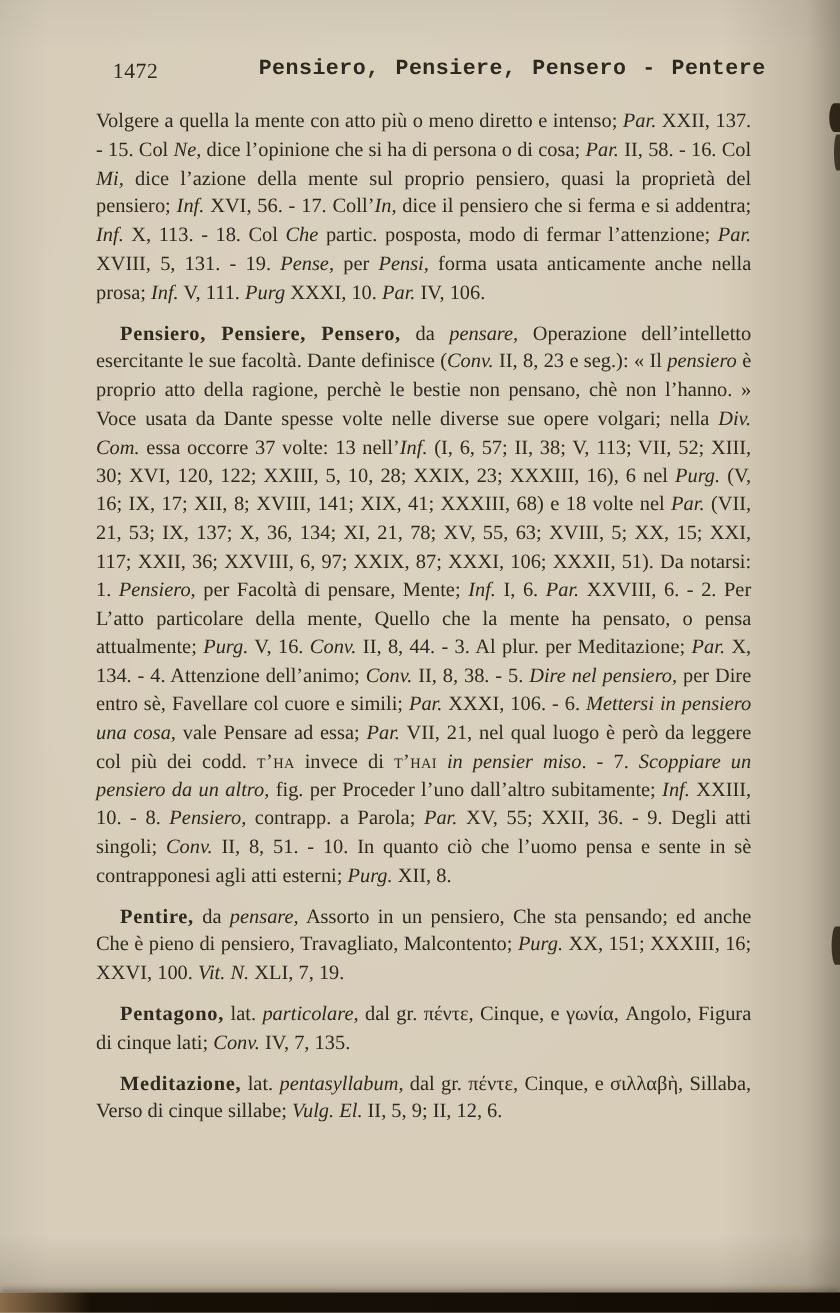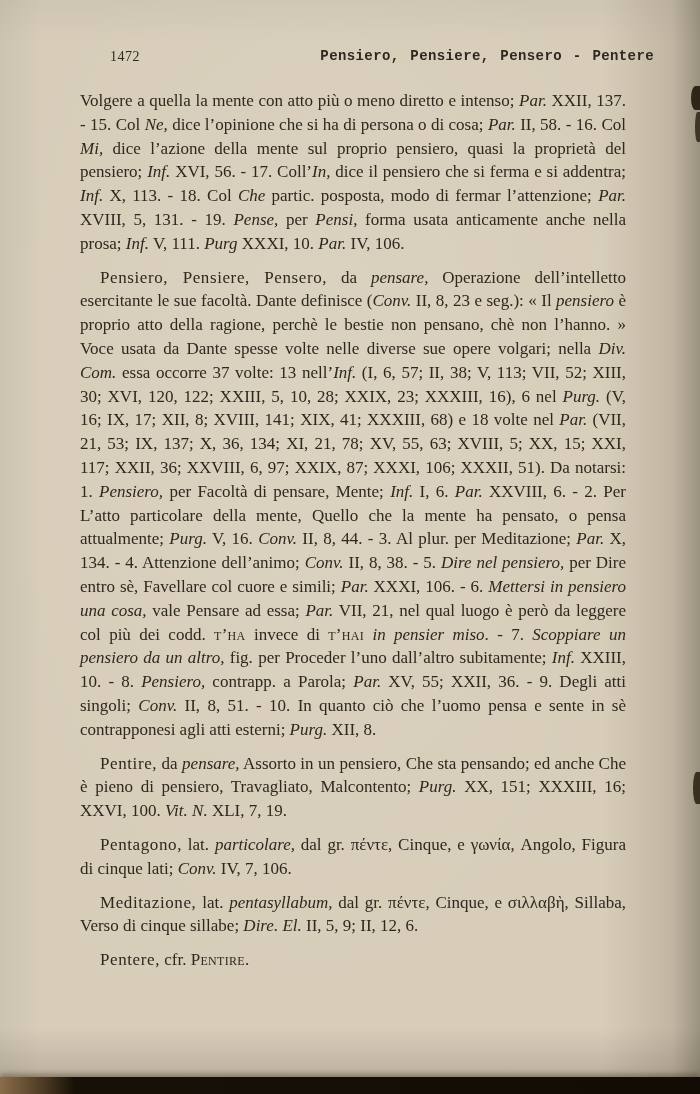--- a/index.html
+++ b/index.html
@@ -24,24 +24,24 @@
         rgba(0,0,0,0) 4%,
         rgba(0,0,0,0) 94%,
         rgba(45,32,16,0.22) 100%);
     color: var(--ink, #2e281f);
     font-family: "Liberation Serif", "DejaVu Serif", serif;
   }
 
   .page-header {
     position: absolute;
     top: 48px;
-    left: 108px;
+    left: 92px;
     width: 546px;
     height: 24px;
-    font-size: 14px;
+    font-size: 18px;
   }
   .page-number {
     position: absolute;
     left: 2px;
     top: 1px;
     letter-spacing: 0.5px;
   }
   .running-head {
     position: absolute;
     left: 0;
@@ -60,21 +60,21 @@
     left: 80px;
     width: 546px;
     font-size: 17px;
     line-height: 23.8px;
     text-align: justify;
   }
   .para { margin: 0; padding: 0; }
   .para.indent { margin-top: 10px; text-indent: 20px; }
 
   .i  { font-style: italic; }
-  .b  { font-weight: normal; letter-spacing: 0.6px; }
+  .b  { font-weight: bold; letter-spacing: 0.6px; }
   .sc { font-variant: small-caps; letter-spacing: 0.3px; font-family: Liberation Serif, serif; }
 
   
   .artifact {
     position: absolute;
     background: #1f1609;
     opacity: 0.88;
   }
   .artifact-1 { right: 0; top: 86px;  width: 9px;  height: 24px; border-radius: 60% 0 0 60%; }
   .artifact-2 { right: 0; top: 112px; width: 5px;  height: 30px; border-radius: 70% 0 0 70%; opacity: 0.75; }
@@ -99,23 +99,22 @@
 
   <div class="page-header">
     <span class="page-number">1472</span>
     <span class="running-head">Pensiero, Pensiere, Pensero - Pentere</span>
   </div>
 
   <div class="page-body">
       <p class="para"><span>Volgere a quella la mente con atto più o meno diretto e intenso; </span><span class="i">Par.</span><span> XXII, 137. - 15. Col </span><span class="i">Ne,</span><span> dice l’opinione che si ha di persona o di cosa; </span><span class="i">Par.</span><span> II, 58. - 16. Col </span><span class="i">Mi,</span><span> dice l’azione della mente sul proprio pensiero, quasi la proprietà del pensiero; </span><span class="i">Inf.</span><span> XVI, 56. - 17. Coll’</span><span class="i">In,</span><span> dice il pensiero che si ferma e si addentra; </span><span class="i">Inf.</span><span> X, 113. - 18. Col </span><span class="i">Che</span><span> partic. posposta, modo di fermar l’attenzione; </span><span class="i">Par.</span><span> XVIII, 5, 131. - 19. </span><span class="i">Pense,</span><span> per </span><span class="i">Pensi,</span><span> forma usata anticamente anche nella prosa; </span><span class="i">Inf.</span><span> V, 111. </span><span class="i">Purg</span><span> XXXI, 10. </span><span class="i">Par.</span><span> IV, 106.</span></p>
       <p class="para indent"><span class="b">Pensiero, Pensiere, Pensero,</span><span> da </span><span class="i">pensare,</span><span> Operazione dell’intelletto esercitante le sue facoltà. Dante definisce (</span><span class="i">Conv.</span><span> II, 8, 23 e seg.): « Il </span><span class="i">pensiero</span><span> è proprio atto della ragione, perchè le bestie non pensano, chè non l’hanno. » Voce usata da Dante spesse volte nelle diverse sue opere volgari; nella </span><span class="i">Div. Com.</span><span> essa occorre 37 volte: 13 nell’</span><span class="i">Inf.</span><span> (I, 6, 57; II, 38; V, 113; VII, 52; XIII, 30; XVI, 120, 122; XXIII, 5, 10, 28; XXIX, 23; XXXIII, 16), 6 nel </span><span class="i">Purg.</span><span> (V, 16; IX, 17; XII, 8; XVIII, 141; XIX, 41; XXXIII, 68) e 18 volte nel </span><span class="i">Par.</span><span> (VII, 21, 53; IX, 137; X, 36, 134; XI, 21, 78; XV, 55, 63; XVIII, 5; XX, 15; XXI, 117; XXII, 36; XXVIII, 6, 97; XXIX, 87; XXXI, 106; XXXII, 51). Da notarsi: 1. </span><span class="i">Pensiero,</span><span> per Facoltà di pensare, Mente; </span><span class="i">Inf.</span><span> I, 6. </span><span class="i">Par.</span><span> XXVIII, 6. - 2. Per L’atto particolare della mente, Quello che la mente ha pensato, o pensa attualmente; </span><span class="i">Purg.</span><span> V, 16. </span><span class="i">Conv.</span><span> II, 8, 44. - 3. Al plur. per Meditazione; </span><span class="i">Par.</span><span> X, 134. - 4. Attenzione dell’animo; </span><span class="i">Conv.</span><span> II, 8, 38. - 5. </span><span class="i">Dire nel pensiero,</span><span> per Dire entro sè, Favellare col cuore e simili; </span><span class="i">Par.</span><span> XXXI, 106. - 6. </span><span class="i">Mettersi in pensiero una cosa,</span><span> vale Pensare ad essa; </span><span class="i">Par.</span><span> VII, 21, nel qual luogo è però da leggere col più dei codd. </span><span class="sc">t’ha</span><span> invece di </span><span class="sc">t’hai</span><span> </span><span class="i">in pensier miso</span><span>. - 7. </span><span class="i">Scoppiare un pensiero da un altro,</span><span> fig. per Proceder l’uno dall’altro subitamente; </span><span class="i">Inf.</span><span> XXIII, 10. - 8. </span><span class="i">Pensiero,</span><span> contrapp. a Parola; </span><span class="i">Par.</span><span> XV, 55; XXII, 36. - 9. Degli atti singoli; </span><span class="i">Conv.</span><span> II, 8, 51. - 10. In quanto ciò che l’uomo pensa e sente in sè contrapponesi agli atti esterni; </span><span class="i">Purg.</span><span> XII, 8.</span></p>
       <p class="para indent"><span class="b">Pentire,</span><span> da </span><span class="i">pensare,</span><span> Assorto in un pensiero, Che sta pensando; ed anche Che è pieno di pensiero, Travagliato, Malcontento; </span><span class="i">Purg.</span><span> XX, 151; XXXIII, 16; XXVI, 100. </span><span class="i">Vit. N.</span><span> XLI, 7, 19.</span></p>
-      <p class="para indent"><span class="b">Pentagono,</span><span> lat. </span><span class="i">particolare,</span><span> dal gr. πέντε, Cinque, e γωνία, Angolo, Figura di cinque lati; </span><span class="i">Conv.</span><span> IV, 7, 106.</span></p>
-      <p class="para indent"><span class="b">Meditazione,</span><span> lat. </span><span class="i">pentasyllabum,</span><span> dal gr. πέντε, Cinque, e σιλλαβὴ, Sillaba, Verso di cinque sillabe; </span><span class="i">Dire. El.</span><span> II, 5, 9; II, 12, 6.</span></p>
-      <p class="para indent"><span class="b">Pentere,</span><span> cfr. </span><span class="sc">Pentire</span><span>.</span></p>
+      <p class="para indent"><span class="b">Pentagono,</span><span> lat. </span><span class="i">particolare,</span><span> dal gr. πέντε, Cinque, e γωνία, Angolo, Figura di cinque lati; </span><span class="i">Conv.</span><span> IV, 7, 135.</span></p>
+      <p class="para indent"><span class="b">Meditazione,</span><span> lat. </span><span class="i">pentasyllabum,</span><span> dal gr. πέντε, Cinque, e σιλλαβὴ, Sillaba, Verso di cinque sillabe; </span><span class="i">Vulg. El.</span><span> II, 5, 9; II, 12, 6.</span></p>
     </div>
 
   <div class="artifact artifact-1"></div>
   <div class="artifact artifact-2"></div>
   <div class="artifact artifact-3"></div>
   <div class="bottom-band"></div>
 
 </div>
 
 </body></html>

